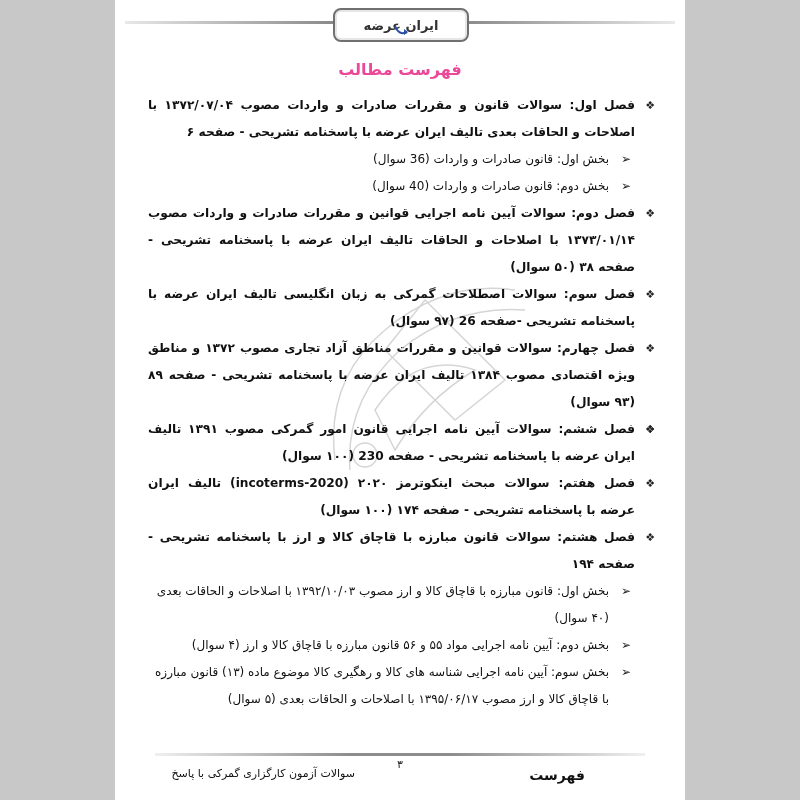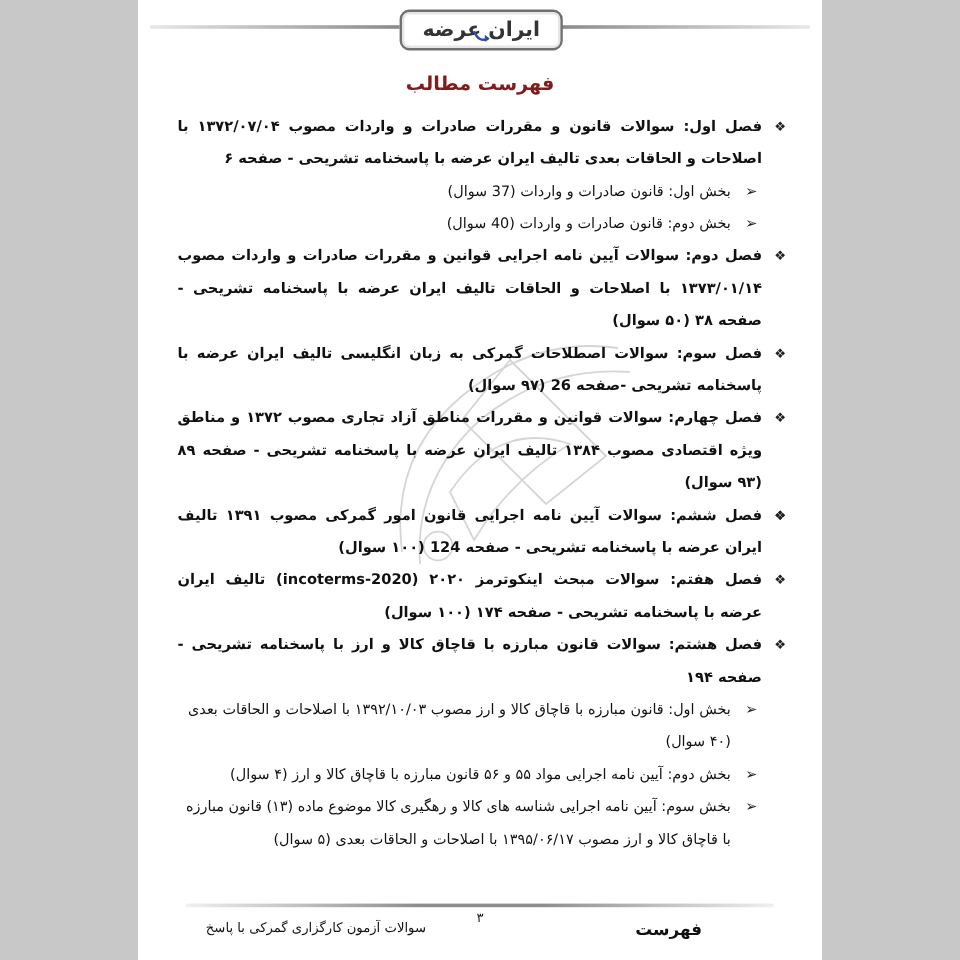--- a/index.html
+++ b/index.html
@@ -17,27 +17,27 @@
   }
   .header-line.left { left:10px; width:208px; background:linear-gradient(to right,#e8e8e8,#8a8a8a); }
   .header-line.right { left:350px; width:210px; background:linear-gradient(to left,#e8e8e8,#8a8a8a); }
   .logo {
     position:absolute; left:218px; top:8px; width:132px; height:30px;
     border:2px solid #707070; border-radius:8px; background:#fff;
     display:flex; align-items:center; justify-content:center;
     box-shadow: inset 0 0 0 2px #e6e6e6;
   }
   .logo span {
-    font-weight:bold; font-size:17px; color:#333; direction:rtl;
+    font-weight:bold; font-size:13px; color:#333; direction:rtl;
     letter-spacing:-0.5px;
   }
   .logo svg { position:absolute; left:58px; top:14px; }
   .toc-title {
     position:absolute; left:0; width:570px; top:60px; text-align:center;
-    color:#7f1d1d; font-weight:bold; font-size:16px; direction:rtl;
+    color:#ec4899; font-weight:bold; font-size:16px; direction:rtl;
   }
   .content {
     position:absolute; left:33px; width:507px; top:92px;
     direction:rtl; text-align:right; color:#111;
   }
   .item {
     position:relative; padding-right:20px;
     font-size:12.2px; font-weight:bold; line-height:27px;
     text-align:justify; text-align-last:right;
   }
@@ -85,27 +85,27 @@
       <path d="M30 200 Q20 120 80 70 Q140 20 210 30"></path>
       <path d="M45 210 Q40 140 95 90 Q150 45 220 50"></path>
       <path d="M70 150 Q110 90 170 110 Q120 140 90 190 Z"></path>
       <path d="M120 40 L200 120 L150 160 L80 90 Z"></path>
       <circle cx="60" cy="195" r="12"></circle>
     </g>
   </svg>
 
   <div class="content" id="toc-content">
       <div class="item"><span class="bullet">❖</span><span>فصل اول: سوالات قانون و مقررات صادرات و واردات مصوب ۱۳۷۲/۰۷/۰۴ با اصلاحات و الحاقات بعدی تالیف ایران عرضه با پاسخنامه تشریحی - صفحه ۶</span></div>
-      <div class="sub"><span class="arrow">➢</span><span>بخش اول: قانون صادرات و واردات (37 سوال)</span></div>
+      <div class="sub"><span class="arrow">➢</span><span>بخش اول: قانون صادرات و واردات (36 سوال)</span></div>
       <div class="sub"><span class="arrow">➢</span><span>بخش دوم: قانون صادرات و واردات (40 سوال)</span></div>
       <div class="item"><span class="bullet">❖</span><span>فصل دوم: سوالات آیین نامه اجرایی قوانین و مقررات صادرات و واردات مصوب ۱۳۷۳/۰۱/۱۴ با اصلاحات و الحاقات تالیف ایران عرضه با پاسخنامه تشریحی - صفحه ۳۸ (۵۰ سوال)</span></div>
       <div class="item"><span class="bullet">❖</span><span>فصل سوم: سوالات اصطلاحات گمرکی به زبان انگلیسی تالیف ایران عرضه با پاسخنامه تشریحی -صفحه 26 (۹۷ سوال)</span></div>
       <div class="item"><span class="bullet">❖</span><span>فصل چهارم: سوالات قوانین و مقررات مناطق آزاد تجاری مصوب ۱۳۷۲ و مناطق ویژه اقتصادی مصوب ۱۳۸۴ تالیف ایران عرضه با پاسخنامه تشریحی - صفحه ۸۹ (۹۳ سوال)</span></div>
       <div class="item"><span class="bullet">❖</span></div>
-      <div class="item"><span class="bullet">❖</span><span>فصل ششم: سوالات آیین نامه اجرایی قانون امور گمرکی مصوب ۱۳۹۱ تالیف ایران عرضه با پاسخنامه تشریحی - صفحه 124 (۱۰۰ سوال)</span></div>
+      <div class="item"><span class="bullet">❖</span><span>فصل ششم: سوالات آیین نامه اجرایی قانون امور گمرکی مصوب ۱۳۹۱ تالیف ایران عرضه با پاسخنامه تشریحی - صفحه 230 (۱۰۰ سوال)</span></div>
       <div class="item"><span class="bullet">❖</span><span>فصل هفتم: سوالات مبحث اینکوترمز ۲۰۲۰ (incoterms-2020) تالیف ایران عرضه با پاسخنامه تشریحی - صفحه ۱۷۴ (۱۰۰ سوال)</span></div>
       <div class="item"><span class="bullet">❖</span><span>فصل هشتم: سوالات قانون مبارزه با قاچاق کالا و ارز با پاسخنامه تشریحی - صفحه ۱۹۴</span></div>
       <div class="sub"><span class="arrow">➢</span><span>بخش اول: قانون مبارزه با قاچاق کالا و ارز مصوب ۱۳۹۲/۱۰/۰۳ با اصلاحات و الحاقات بعدی (۴۰ سوال)</span></div>
       <div class="sub"><span class="arrow">➢</span><span>بخش دوم: آیین نامه اجرایی مواد ۵۵ و ۵۶ قانون مبارزه با قاچاق کالا و ارز (۴ سوال)</span></div>
       <div class="sub"><span class="arrow">➢</span><span>بخش سوم: آیین نامه اجرایی شناسه های کالا و رهگیری کالا موضوع ماده (۱۳) قانون مبارزه با قاچاق کالا و ارز مصوب ۱۳۹۵/۰۶/۱۷ با اصلاحات و الحاقات بعدی (۵ سوال)</span></div>
     </div>
 
   <div class="footer-line"></div>
   <div class="footer-page">۳</div>
   <div class="footer-right">فهرست</div>

